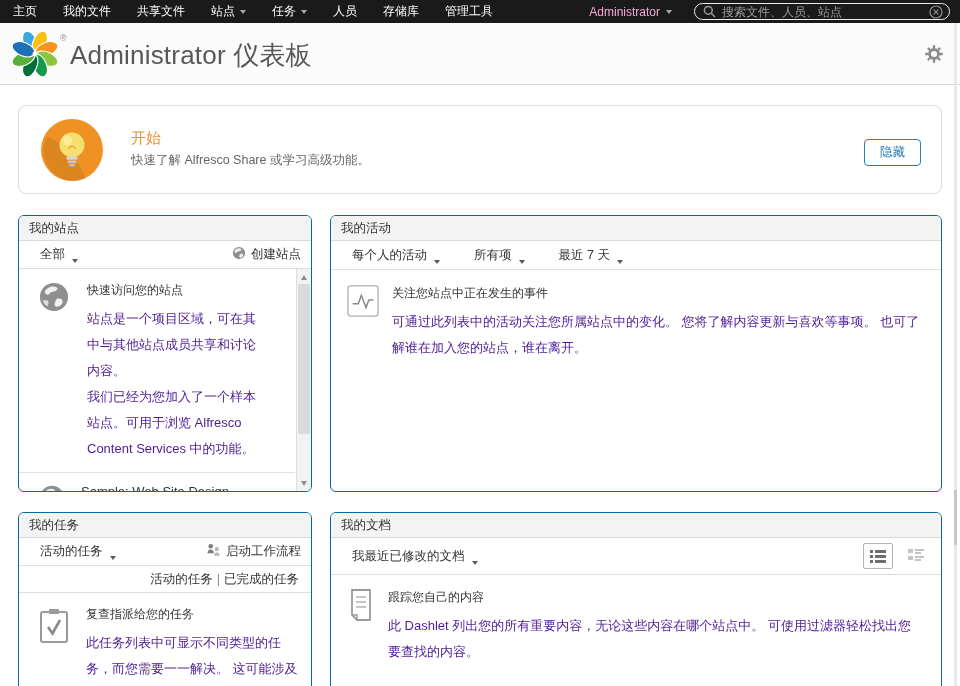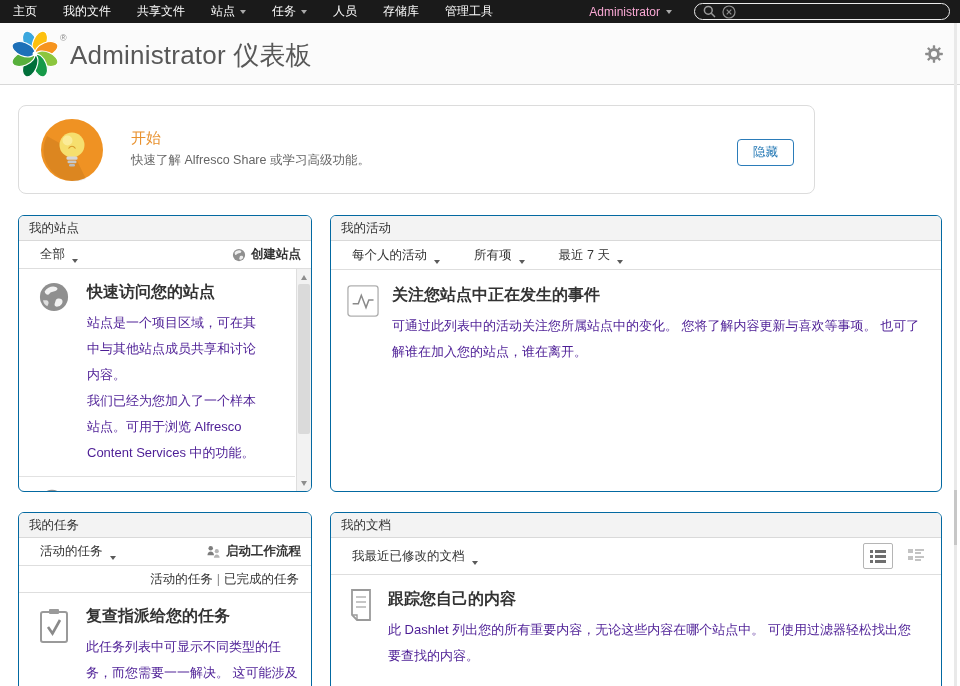--- a/index.html
+++ b/index.html
@@ -44,21 +44,21 @@
   .logo-wrap { position:absolute; left:12px; top:8px; width:56px; height:48px; }
   .reg-mark { position:absolute; left:48px; top:2px; font-size:9px; color:#8a8a8a; }
   .page-title {
     position:absolute; left:70px; top:15px; font-size:26px; color:#585858;
     font-weight:400; letter-spacing:0.2px; white-space:nowrap;
   }
   .header-gear { position:absolute; right:17px; top:22px; cursor:pointer; }
 
   
   .get-started {
-    position:absolute; left:18px; top:105px; width:797px; height:89px;
+    position:absolute; left:18px; top:105px; width:924px; height:89px;
     border:1px solid #dcdcdc; border-radius:8px; background:#fff;
   }
   .gs-icon { position:absolute; left:21px; top:12px; width:64px; height:64px; }
   .gs-title { position:absolute; left:112px; top:23px; font-size:15px; color:#e8912e; }
   .gs-desc  { position:absolute; left:112px; top:46px; font-size:12.5px; color:#666; }
   .hide-btn {
     position:absolute; right:20px; top:33px; background:#fff; cursor:pointer;
     border:1px solid #2b7cb9; border-radius:4px; color:#2579b5;
     font-size:12.5px; font-family:inherit; padding:6px 15px; line-height:1;
   }
@@ -80,26 +80,26 @@
   .dl-toolbar {
     display:flex; align-items:center; border-bottom:1px solid #dedede;
     background:#fff; font-size:12.5px; color:#333; padding:0 10px 0 21px;
   }
   .tb-h28 { height:28px; }
   .tb-h29 { height:29px; }
   .tb-h27 { height:27px; justify-content:flex-end; padding-right:12px; }
   .tb-h37 { height:37px; }
   .dd { display:flex; align-items:flex-end; gap:7px; cursor:pointer; white-space:nowrap; }
   .dd .caret { border-top-color:#5a5a5a; }
-  .tb-right { margin-left:auto; display:flex; align-items:center; gap:5px; cursor:pointer;font-weight:bold; }
+  .tb-right { margin-left:auto; display:flex; gap:5px; cursor:pointer; }
   .tb-gap34 { gap:34px; }
   .tb-link { color:#333; cursor:pointer; white-space:nowrap; }
   .tb-sep { color:#8a8a8a; padding:0 4px; }
   .e-icon { flex:none; }
-  .e-title { font-size:16px; color:#333; margin-bottom:7px;font-weight:bold; }
+  .e-title { font-size:12px; color:#333; margin-bottom:7px; }
   .e-text  { font-size:13px; color:#4c1d95; line-height:26px; }
 
   .sites-body { position:relative; height:222px; }
   .sites-scroll {
     position:absolute; top:0; right:0; bottom:0; width:15px;
     background:#f2f2f2; border-left:1px solid #dedede;
   }
   .scroll-arrow { position:absolute; left:0; width:14px; height:14px; display:flex; align-items:center; justify-content:center; cursor:pointer; }
   .scroll-up { top:1px; }
   .scroll-down { bottom:1px; }
@@ -173,20 +173,21 @@
     <span>Administrator</span>
     <span class="caret"></span>
   </div>
   <div class="search-pill">
     <span style="display:flex;">
       <svg width="13" height="13" viewBox="0 0 13 13">
           <circle cx="5.3" cy="5.3" r="3.9" fill="none" stroke="#9a9a9a" stroke-width="1.5"></circle>
           <line x1="8.3" y1="8.3" x2="12" y2="12" stroke="#9a9a9a" stroke-width="1.5"></line>
         </svg>
     </span>
+    <input type="text" placeholder="搜索文件、人员、站点" style="">
     <span style="display:flex;cursor:pointer;">
       <svg width="14" height="14" viewBox="0 0 14 14">
           <circle cx="7" cy="7" r="6" fill="none" stroke="#8f8f8f" stroke-width="1.2"></circle>
           <path d="M4.7 4.7 L9.3 9.3 M9.3 4.7 L4.7 9.3" stroke="#8f8f8f" stroke-width="1.2"></path>
         </svg>
     </span>
   </div>
 </div>
 
 <div class="app-header">

